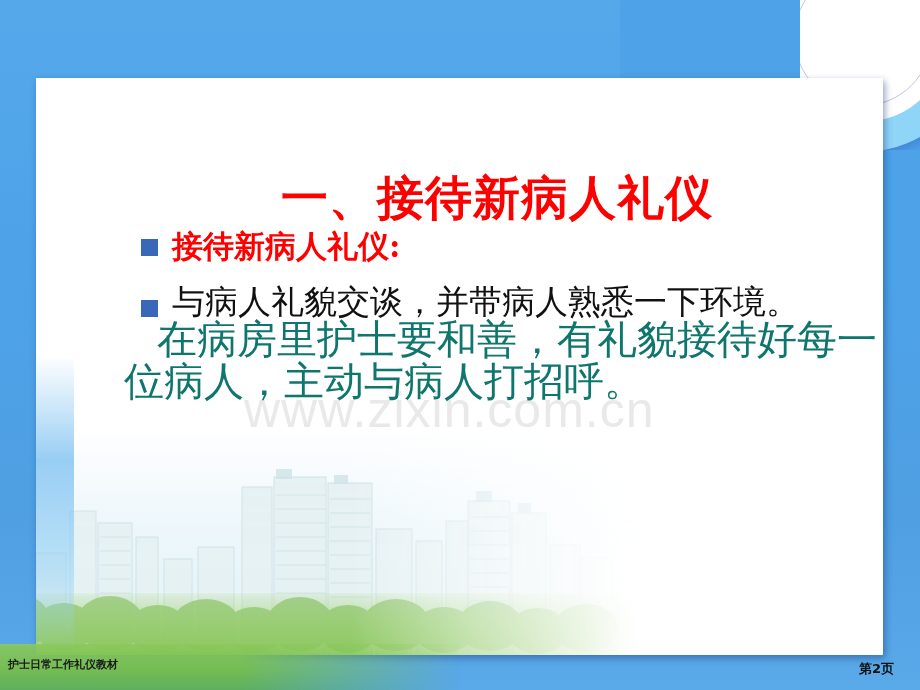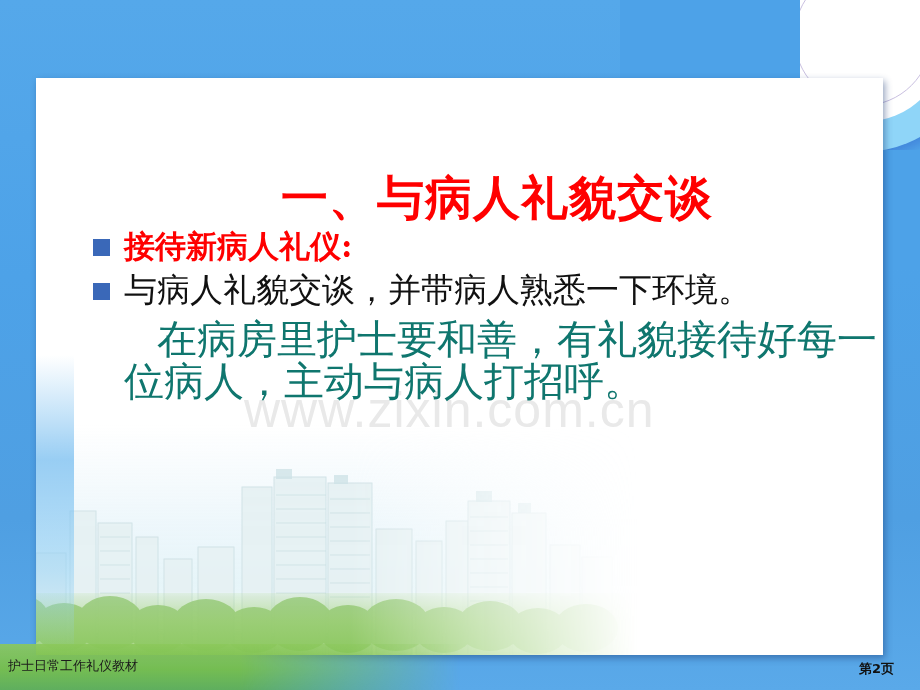--- a/index.html
+++ b/index.html
@@ -83,46 +83,46 @@
   
   .title{
     position:absolute;left:245px;top:96px;
     font-family:"DejaVu Serif","Liberation Serif",serif;
     font-weight:bold;font-size:47px;line-height:1;
     color:#ff0000;white-space:nowrap;letter-spacing:1px;
   }
 
   
   .body{position:absolute;left:0;top:0;width:100%;}
-  .bullet-row{position:absolute;display:flex;align-items:flex-start;}
+  .bullet-row{position:absolute;display:flex;align-items:flex-start;margin-left:48px;}
   .bullet-mark{
     width:17px;height:17px;background:#3a68b8;flex:0 0 auto;
     margin-top:13px;margin-right:14px;
   }
   .bullet-text{
     font-family:"DejaVu Serif","Liberation Serif",serif;
     font-size:33px;line-height:40px;white-space:nowrap;
   }
   .b1{left:57px;top:148px;}
   .b1 .bullet-text{color:#ff0000;font-weight:bold;font-size:31px;}
-  .b2{left:57px;top:192px;}
+  .b2{left:57px;top:204px;align-items:center;}
   .b2 .bullet-text{color:#111111;}
 
   .para{
     position:absolute;left:88px;top:240px;width:790px;
     font-family:"DejaVu Serif","Liberation Serif",serif;
     font-size:40px;line-height:42px;color:#0f766e;
     text-indent:33px;
   }
 
   
   .footer-left{
     position:absolute;left:8px;top:657px;
     font-family:"DejaVu Sans","Liberation Sans",sans-serif;
-    font-size:13px;font-weight:normal;color:#1b1b1b;white-space:nowrap;
+    font-size:11px;font-weight:bold;color:#1b1b1b;white-space:nowrap;
   }
   .footer-grass{
     position:absolute;left:0;bottom:0;width:460px;height:46px;
     background:linear-gradient(180deg,rgba(140,200,92,.9) 0%,rgba(118,190,74,.95) 55%,rgba(96,175,70,.85) 100%);
     -webkit-mask-image:linear-gradient(90deg,#000 0%,#000 52%,rgba(0,0,0,0) 100%);
     mask-image:linear-gradient(90deg,#000 0%,#000 52%,rgba(0,0,0,0) 100%);
   }
   .page-num{
     position:absolute;left:822px;top:660px;
     font-family:"DejaVu Sans","Liberation Sans",sans-serif;
@@ -194,21 +194,21 @@
           <ellipse cx="540" cy="206" rx="30" ry="23"></ellipse>
           <ellipse cx="588" cy="203" rx="32" ry="24"></ellipse>
         </g>
       </svg>
       <div class="scene-grass"></div>
     </div>
     <div class="left-haze"></div>
 
     <div class="watermark">www.zixin.com.cn</div>
 
-    <div class="title">一、与病人礼貌交谈</div>
+    <div class="title">一、接待新病人礼仪</div>
 
     <div class="body">
 
       <div class="bullet-row b1">
         <span class="bullet-mark"></span>
         <span class="bullet-text">接待新病人礼仪:</span>
       </div>
 
       <div class="bullet-row b2">
         <span class="bullet-mark"></span>

